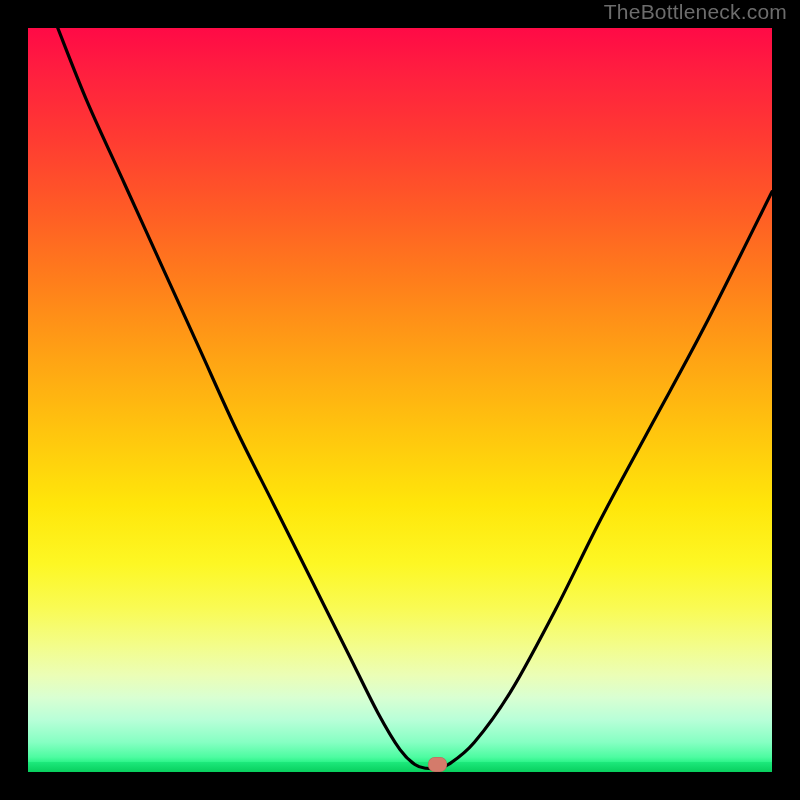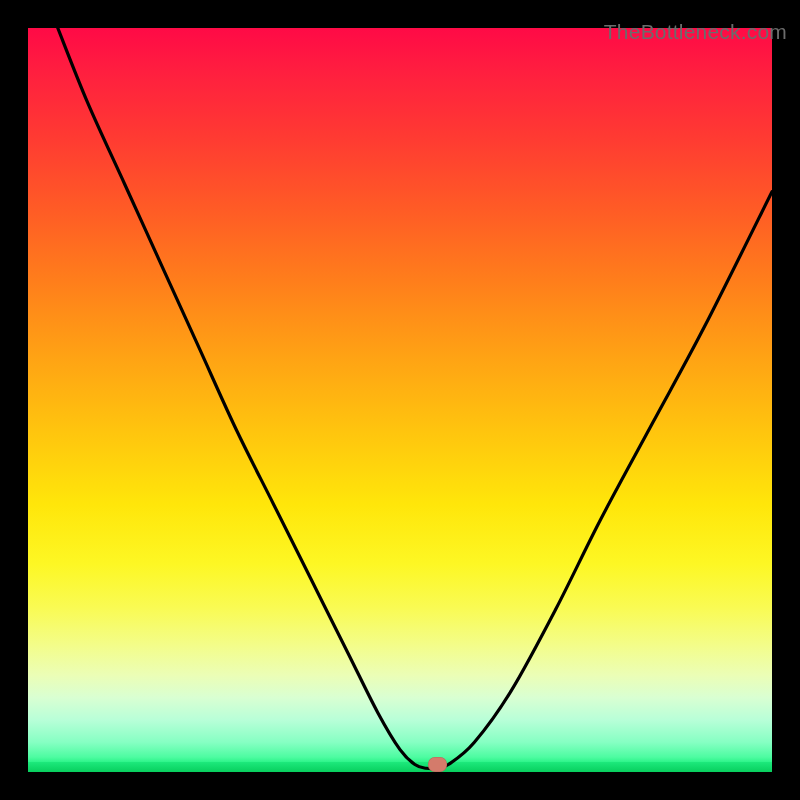--- a/index.html
+++ b/index.html
@@ -67,21 +67,21 @@
     width: 19px;
     height: 15px;
     border-radius: 7px;
     background: #d47b6b;
     left: 395px;
     bottom: 3px;
     box-shadow: 0 0 0 0.5px rgba(0,0,0,0.15) inset;
   }
   .watermark {
     position: absolute;
-    top: 20px;
+    top: 0;
     right: 13px;
     color: #6c6c6c;
     font-size: 21px;
     font-weight: 500;
     letter-spacing: 0.2px;
     user-select: none;
   }
 </style>
 </head>
 <body>

